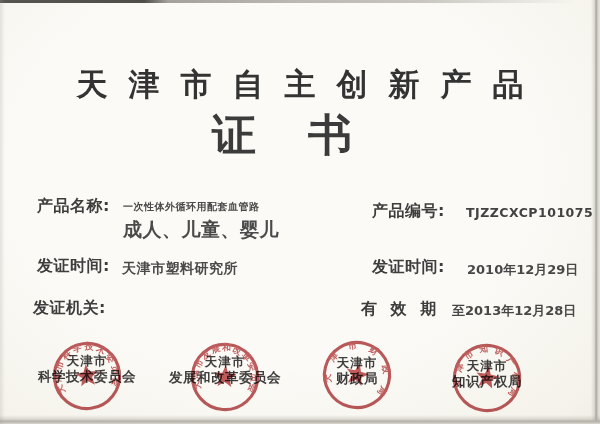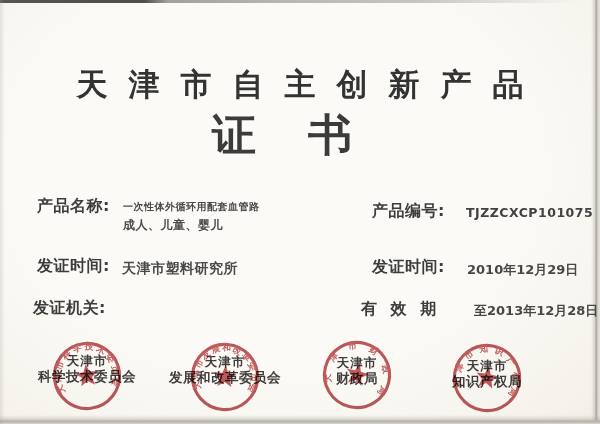--- a/index.html
+++ b/index.html
@@ -36,30 +36,30 @@
     font-family:"DejaVu Serif", serif;
     font-size:44px;font-weight:bold;color:#3b3b3b;
     letter-spacing:4px;white-space:nowrap;
   }
 
   .lbl{position:absolute;font-size:16px;font-weight:bold;color:#3d3d3d;letter-spacing:0.5px;white-space:nowrap;}
   .val{position:absolute;color:#474747;white-space:nowrap;}
 
   .pn-label{left:37px;top:196px;}
   .pn-value1{left:123px;top:200px;font-size:10px;font-weight:bold;color:#4a4a4a;letter-spacing:0.5px;}
-  .pn-value2{left:123px;top:217px;font-size:12px;font-weight:bold;color:#4a4a4a;letter-spacing:0.5px;}
+  .pn-value2{left:123px;top:217px;font-size:19px;font-weight:bold;color:#4a4a4a;letter-spacing:0.5px;}
   .pc-label{left:372px;top:201px;}
   .pc-value{left:466px;top:205px;font-size:12.5px;font-weight:bold;letter-spacing:0.5px;color:#424242;text-align:right;}
   .ap-label{left:37px;top:256px;}
   .ap-value{left:122px;top:260px;font-size:14px;font-weight:bold;color:#4a4a4a;letter-spacing:0.5px;}
   .id-label{left:372px;top:257px;}
   .id-value{left:467px;top:261px;font-size:13px;font-weight:bold;color:#474747;}
   .ia-label{left:33px;top:298px;}
   .vd-label{left:361px;top:299px;letter-spacing:4px;}
-  .vd-value{left:474px;top:302px;font-size:13px;font-weight:bold;color:#474747;}
+  .vd-value{left:452px;top:302px;font-size:13px;font-weight:bold;color:#474747;}
 
   
   .seal{position:absolute;width:74px;height:74px;}
   .seal-1{left:50px;top:339px;}
   .seal-2{left:188px;top:340px;}
   .seal-3{left:320px;top:338px;}
   .seal-4{left:450px;top:341px;}
   .stamp-text{
     position:absolute;left:50%;top:14px;transform:translateX(-50%);
     width:160px;text-align:center;z-index:1;color:#403e3d;line-height:1.2;

